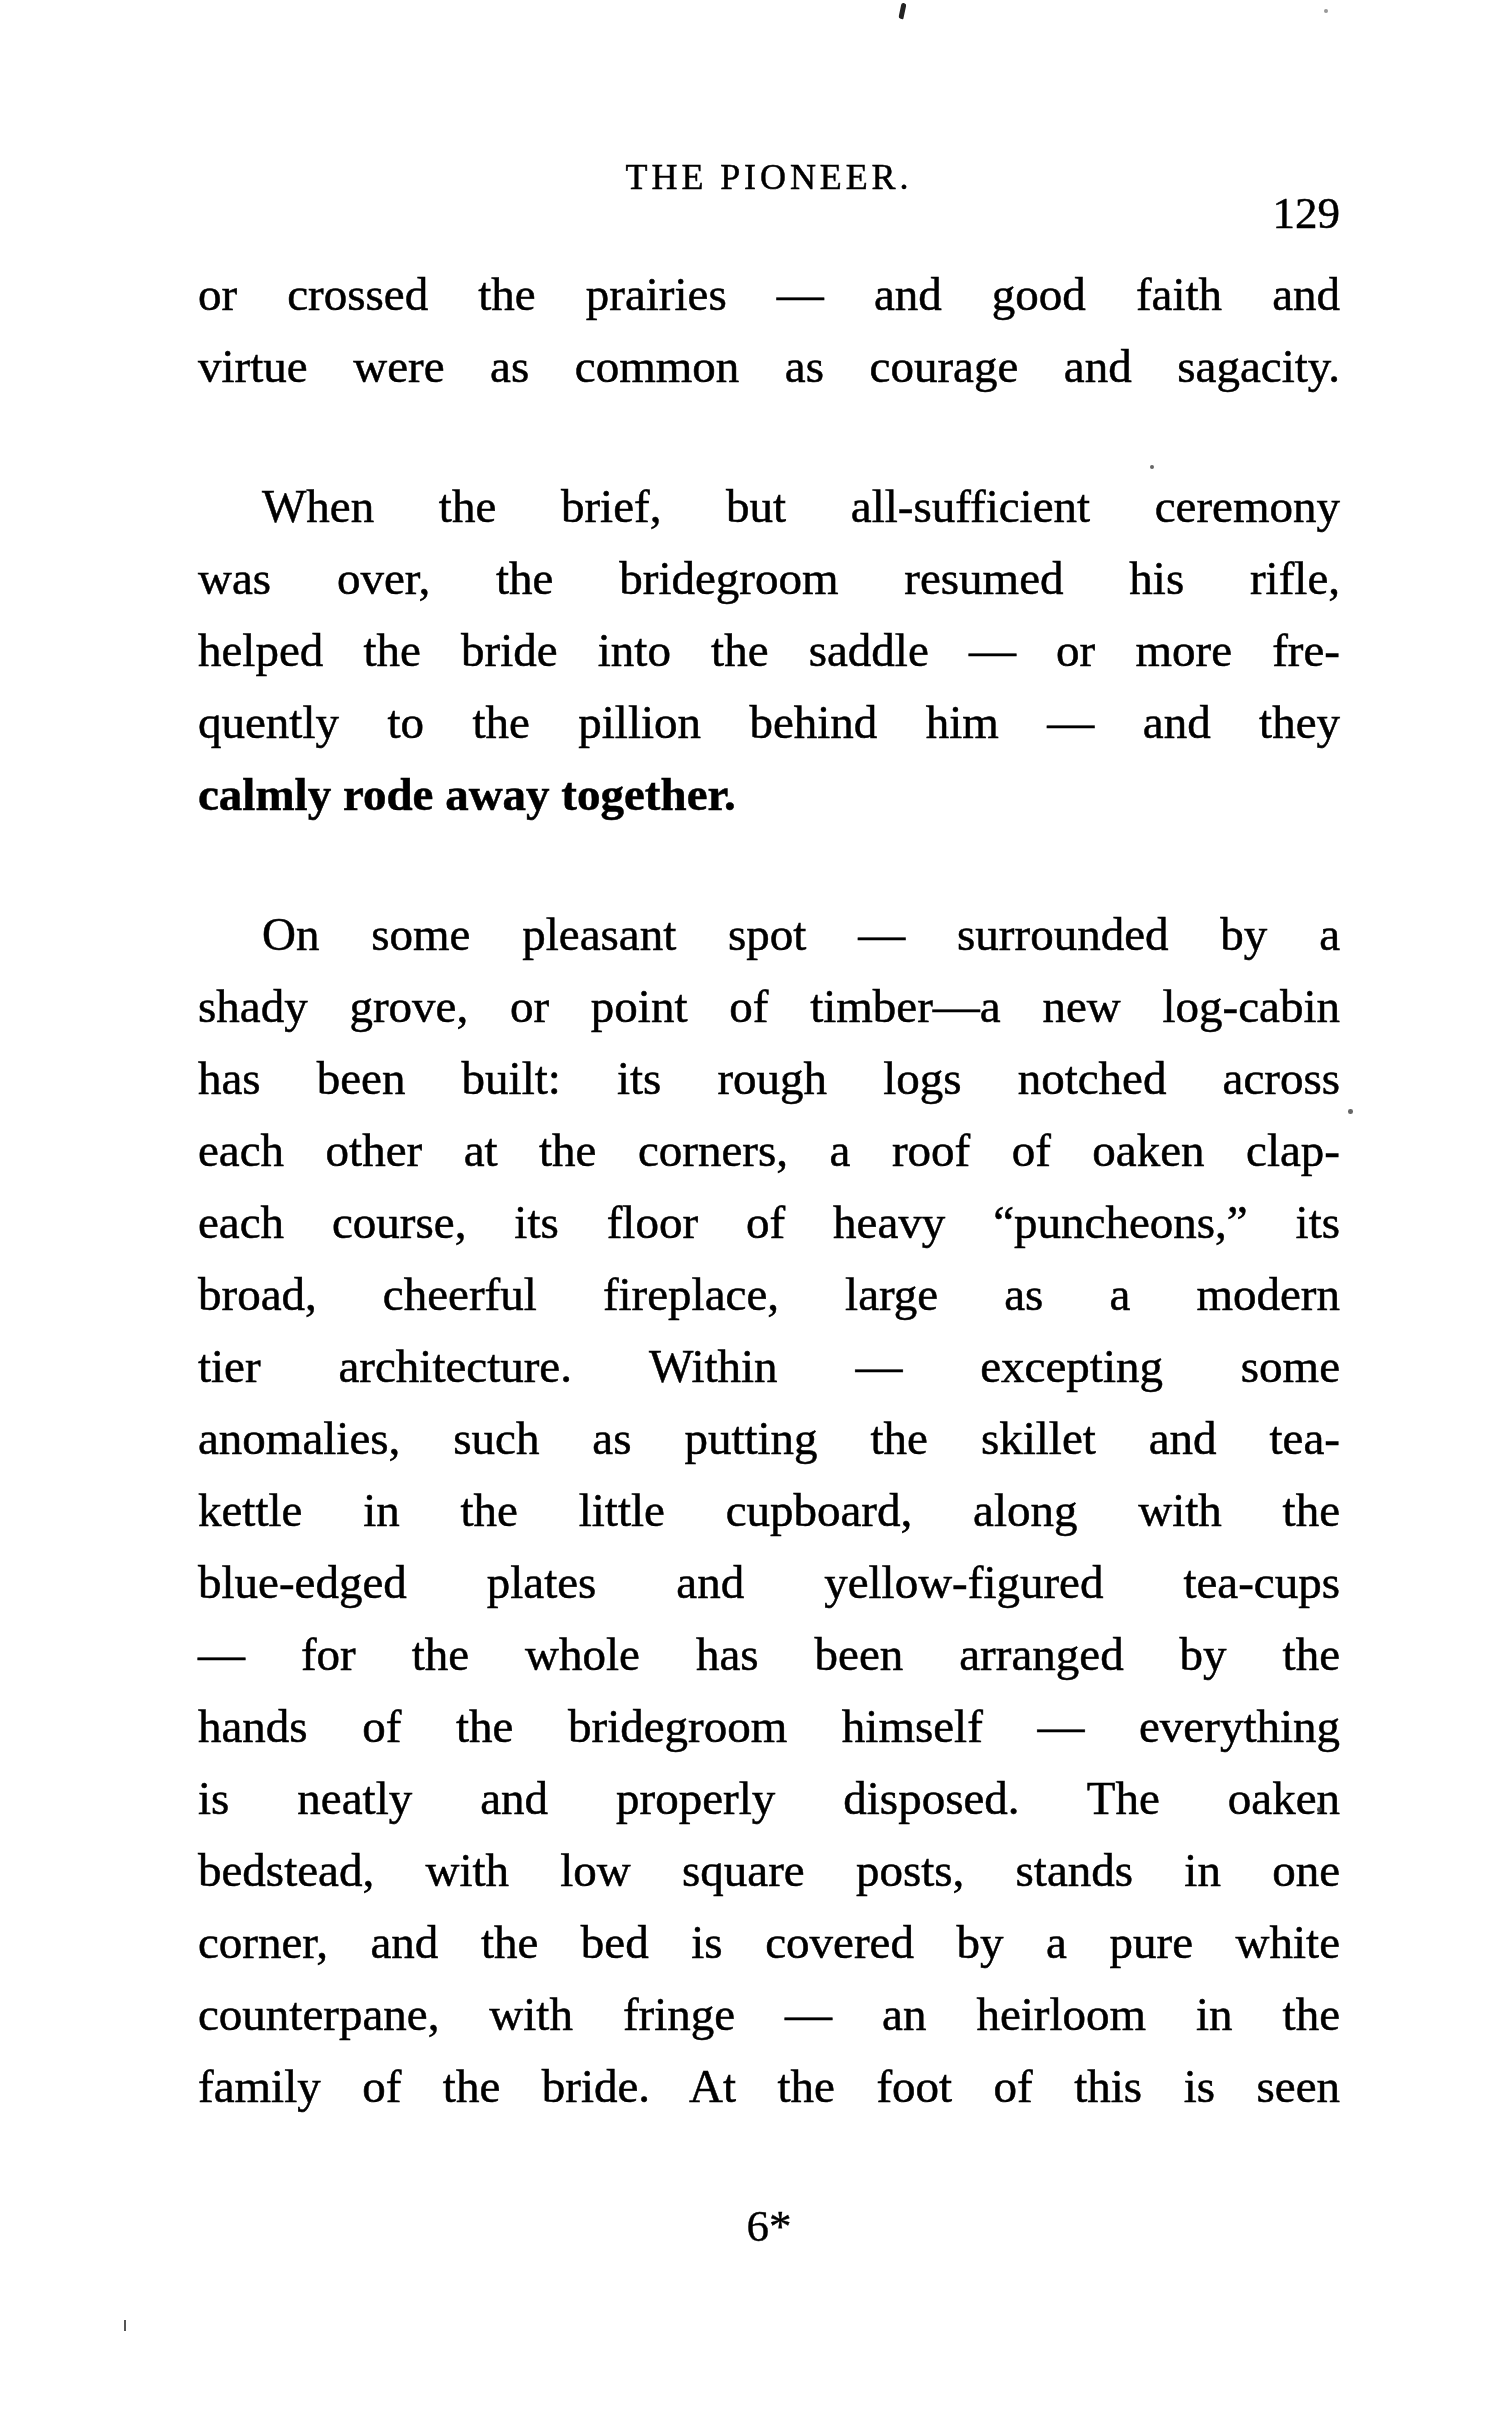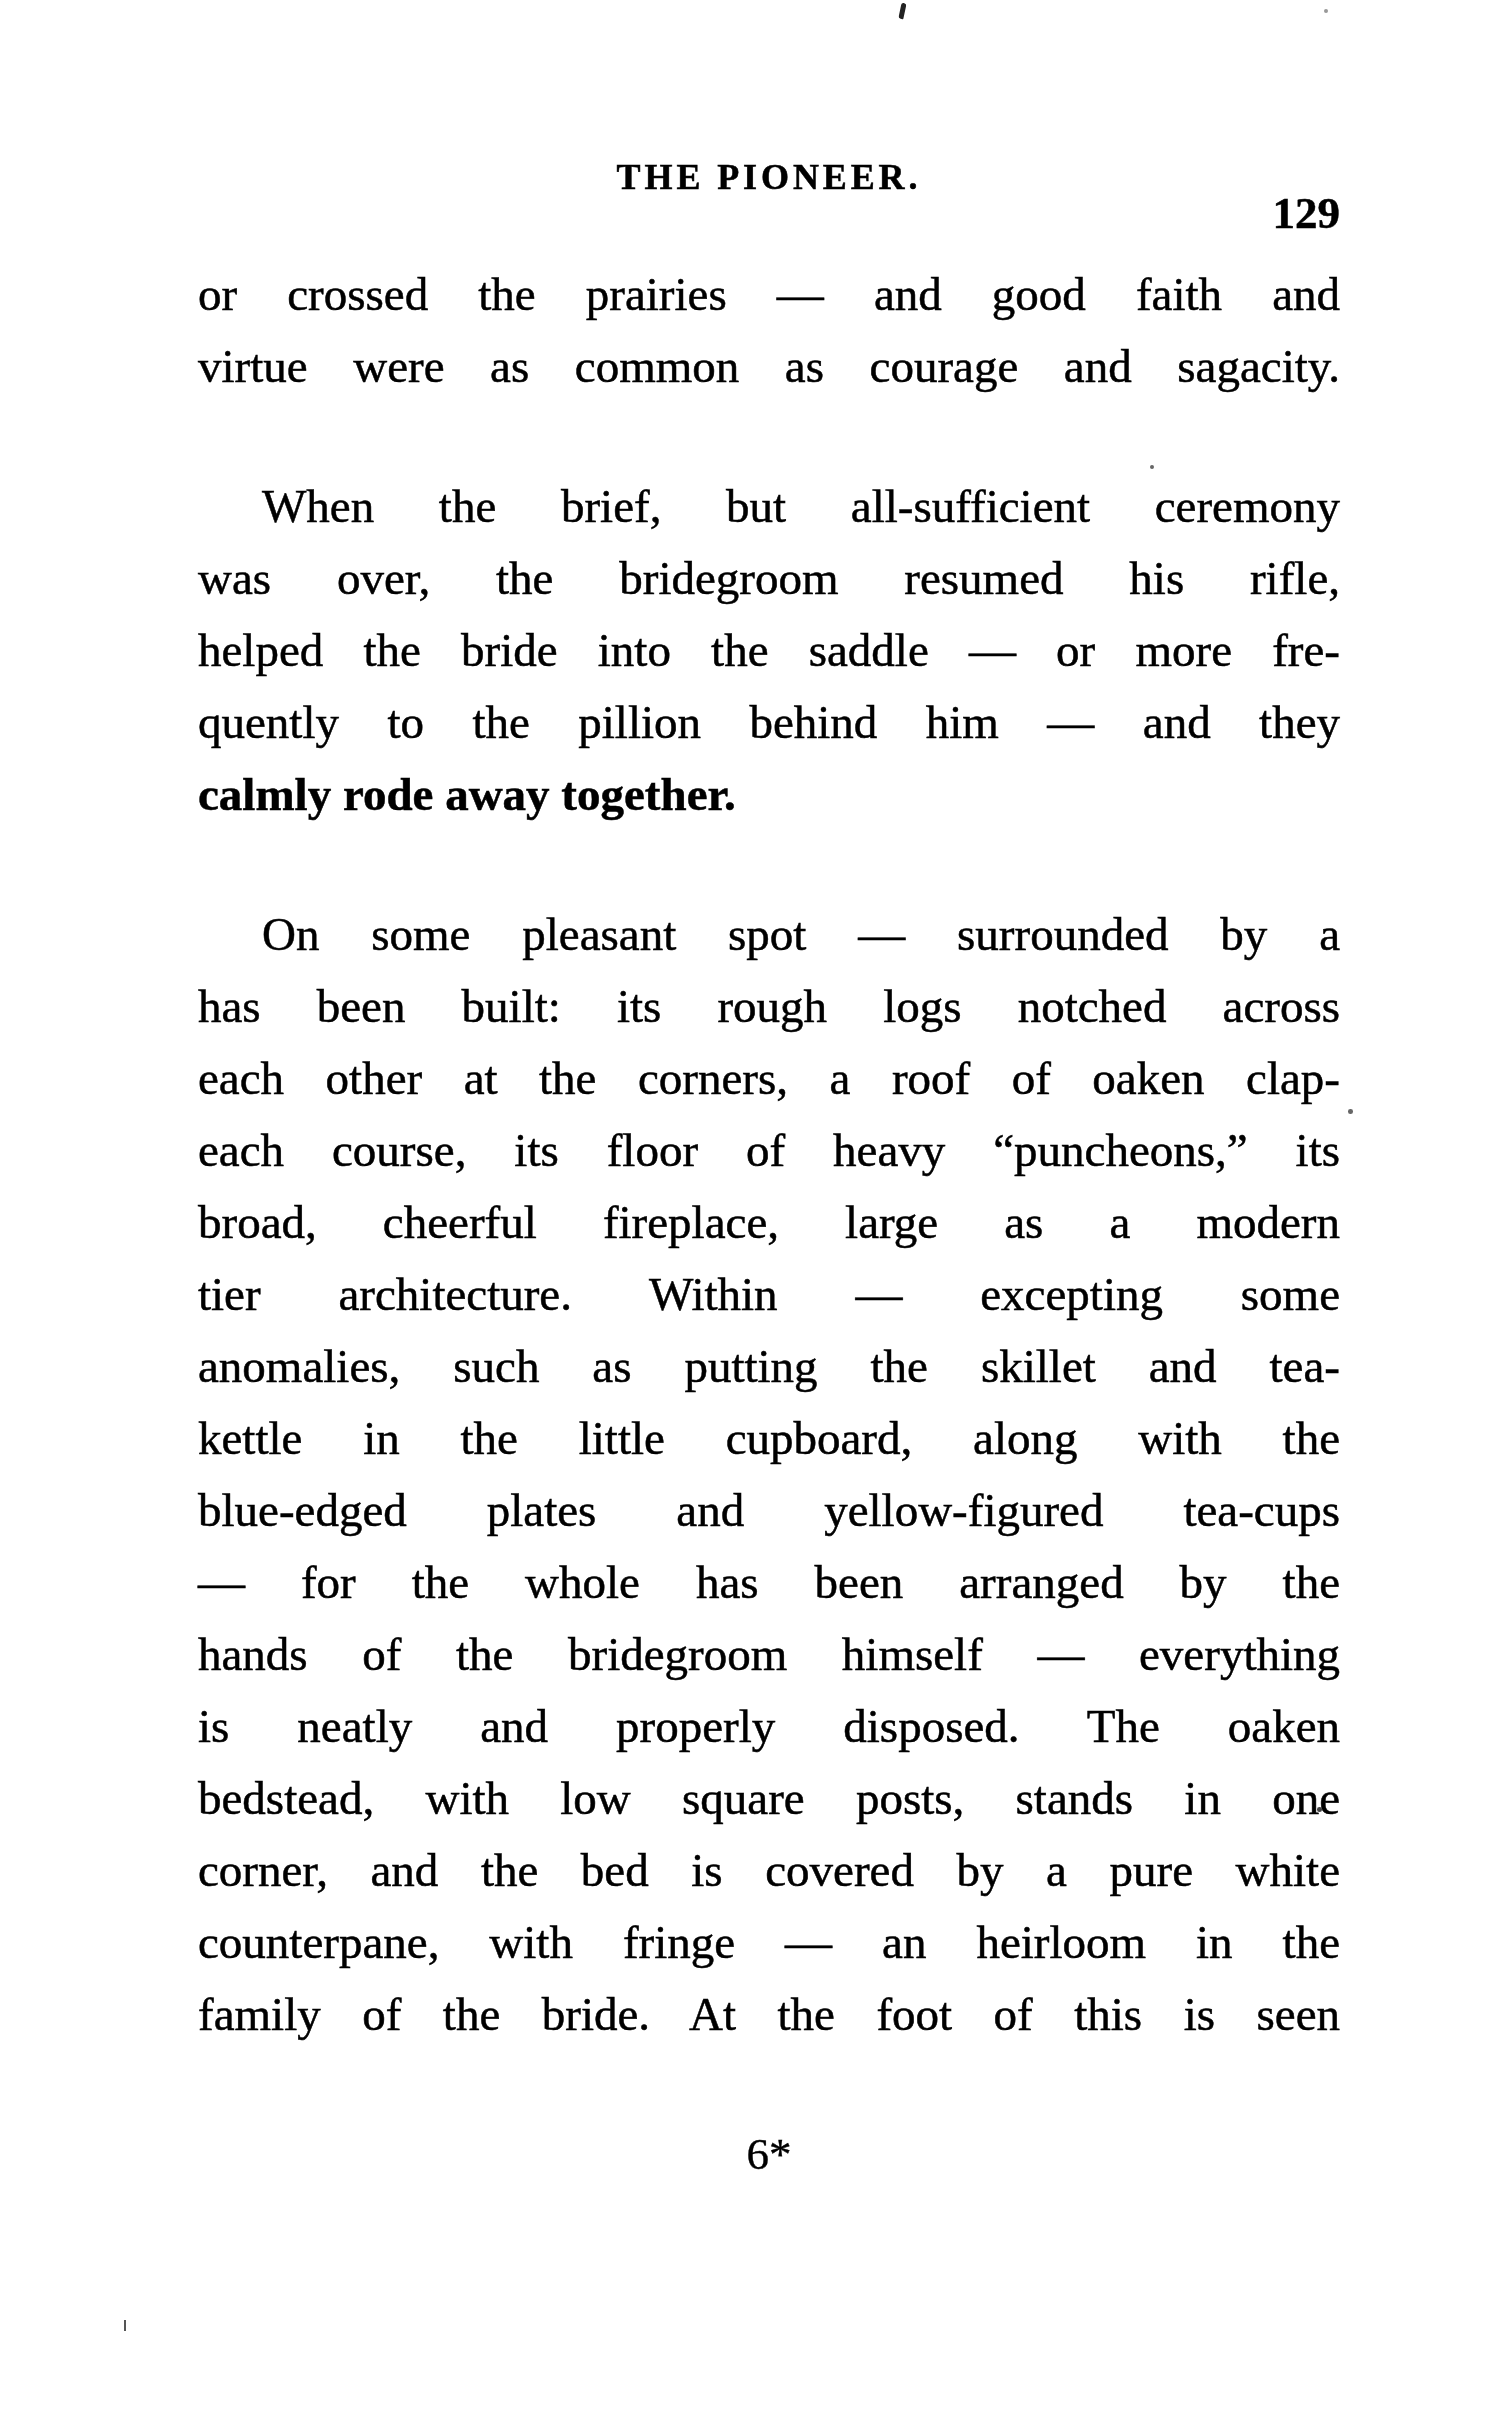--- a/index.html
+++ b/index.html
@@ -16,21 +16,20 @@
     font-family: "Liberation Serif", serif;
     overflow: hidden;
     -webkit-text-stroke: 0.5px #000;
   }
   .running-head {
     position: absolute;
     top: 154px;
     left: 198px;
     width: 1142px;
     height: 50px;
-    font-weight: bold;
   }
   .running-title {
     position: absolute;
     left: 0;
     right: 0;
     top: 3.1px;
     text-align: center;
     font-size: 36px;
     letter-spacing: 3.9px;
     line-height: 40px;
@@ -105,20 +104,21 @@
         </div>
         <div class="paragraph indent">
           <div class="line">When the brief, but all-sufficient ceremony</div>
           <div class="line">was over, the bridegroom resumed his rifle,</div>
           <div class="line">helped the bride into the saddle — or more fre-</div>
           <div class="line">quently to the pillion behind him — and they</div>
           <div class="line last-left">calmly rode away together.</div>
         </div>
         <div class="paragraph indent">
           <div class="line">On some pleasant spot — surrounded by a</div>
+          <div class="line">shady grove, or point of timber—a new log-cabin</div>
           <div class="line">has been built: its rough logs notched across</div>
           <div class="line">each other at the corners, a roof of oaken clap-</div>
           <div class="line">each course, its floor of heavy “puncheons,” its</div>
           <div class="line">broad, cheerful fireplace, large as a modern</div>
           <div class="line">tier architecture.  Within — excepting some</div>
           <div class="line">anomalies, such as putting the skillet and tea-</div>
           <div class="line">kettle in the little cupboard, along with the</div>
           <div class="line">blue-edged plates and yellow-figured tea-cups</div>
           <div class="line">— for the whole has been arranged by the</div>
           <div class="line">hands of the bridegroom himself — everything</div>

